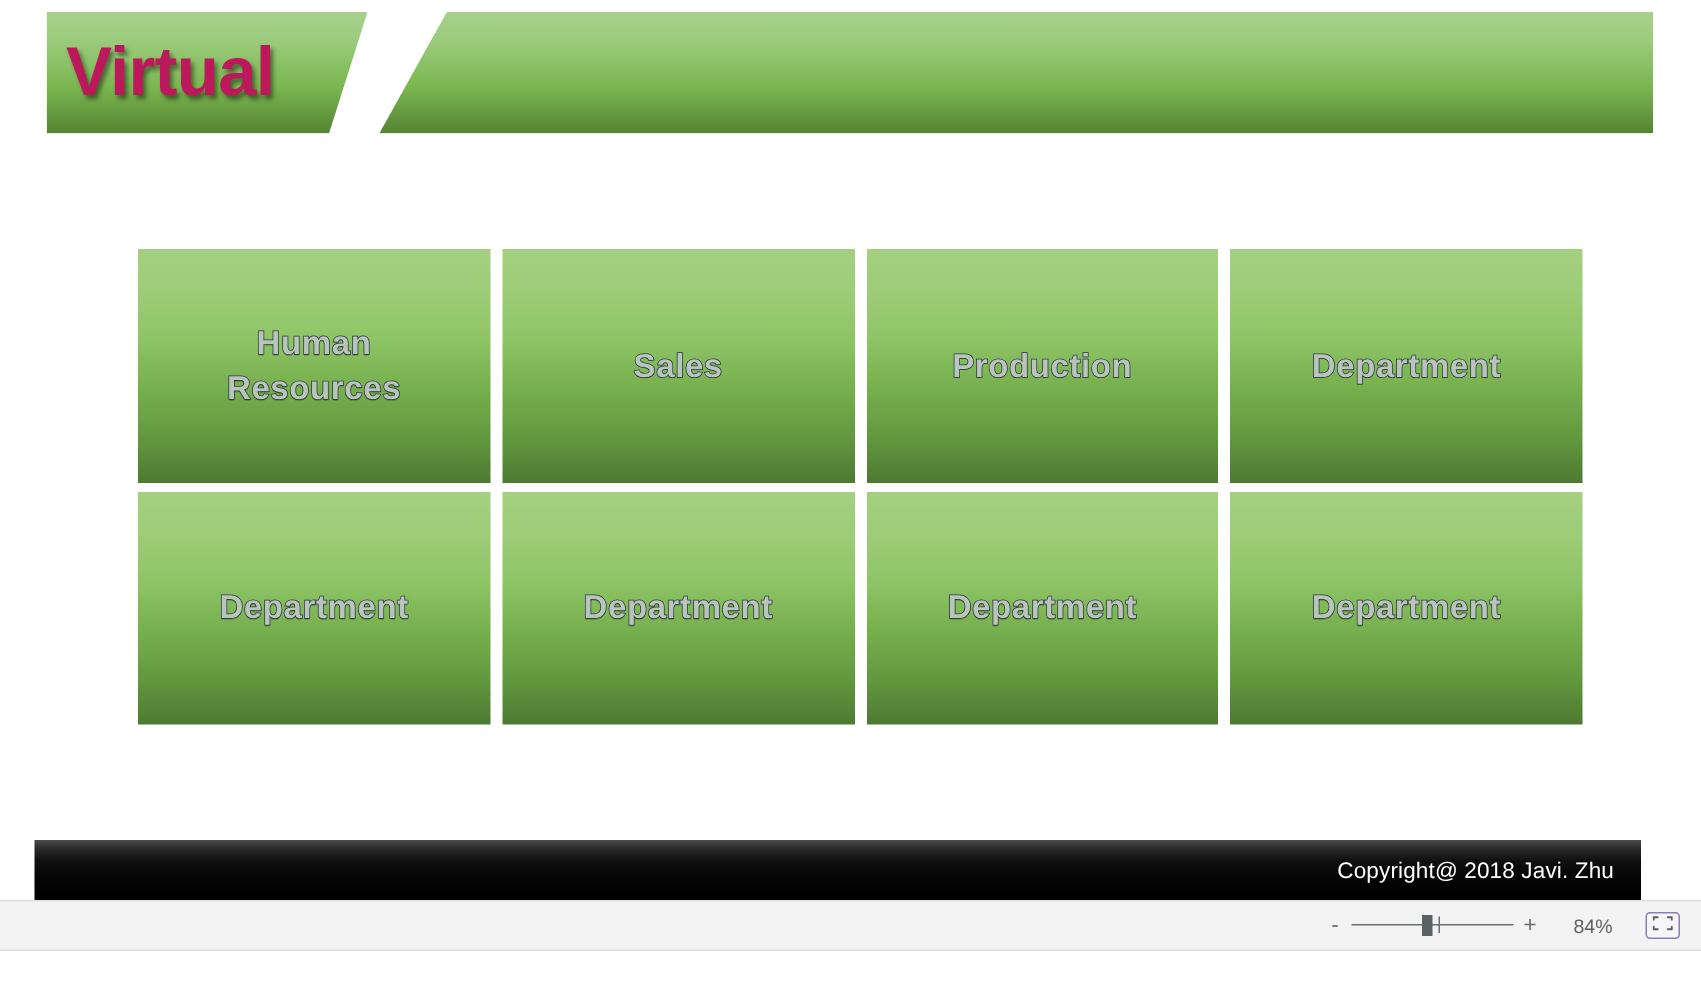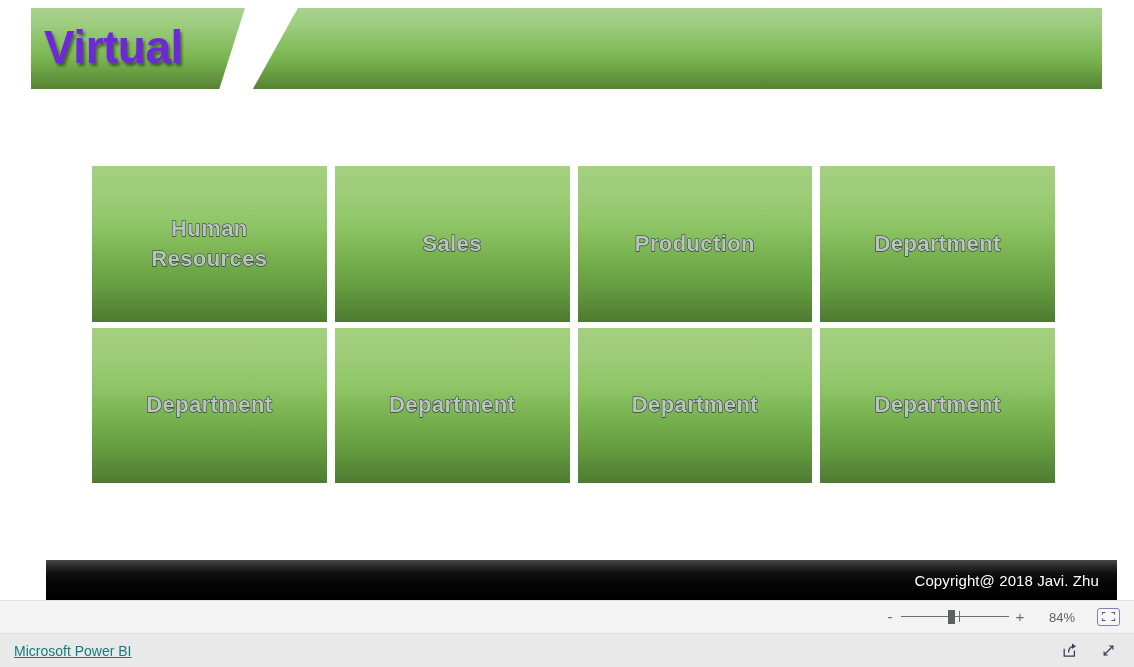--- a/index.html
+++ b/index.html
@@ -54,21 +54,21 @@
     left: 252px;
     width: 850px;
     clip-path: polygon(5.4% 0, 100% 0, 100% 100%, 0.1% 100%);
   }
 
   .banner-word {
     position: absolute;
     top: 18px;
     font-size: 46px;
     font-weight: bold;
-    color: #6d28d9;
+    color: #be185d;
     letter-spacing: -0.5px;
     text-shadow: 2px 3px 3px rgba(0,0,0,0.45);
     line-height: 58px;
     white-space: nowrap;
   }
 
   #banner-word-1 { left: 44px; }
   #banner-word-2 { left: 277px; }
 
   
@@ -108,21 +108,21 @@
     letter-spacing: 0.4px;
     -webkit-text-stroke: 1px #2b3347;
     paint-order: stroke fill;
     text-shadow: 0 1px 0 rgba(0,0,0,0.18);
     white-space: pre-line;
   }
 
   
   #footer-bar {
     position: absolute;
-    left: 46px;
+    left: 23px;
     top: 560px;
     width: 1071px;
     height: 40px;
     background: linear-gradient(to bottom,
         #4a4a4a 0%,
         #2c2c2c 14%,
         #101010 34%,
         #050505 60%,
         #000000 100%);
     display: flex;
@@ -321,38 +321,14 @@
             <path d="M1.5 3 L1.5 1.5 L4 1.5"></path>
             <path d="M11 1.5 L13.5 1.5 L13.5 3"></path>
             <path d="M1.5 8 L1.5 9.5 L4 9.5"></path>
             <path d="M11 9.5 L13.5 9.5 L13.5 8"></path>
           </g>
         </svg>
       </span>
     </div>
   </div>
 
-  <div id="status-bar">
-
-    <a id="powerbi-link">Microsoft Power BI</a>
-
-    <div id="status-bar-actions">
-
-      <span class="status-icon">
-        <svg width="17" height="17" viewBox="0 0 17 17">
-          <path d="M3.2 6.8 L3.2 14.2 L13.4 14.2 L13.4 8.6" fill="none" stroke="#3b3b5c" stroke-width="1.25"></path>
-          <path d="M7.6 10.4 C7.6 6.6 9.8 4.6 13.0 4.2" fill="none" stroke="#3b3b5c" stroke-width="1.25"></path>
-          <path d="M11.0 1.6 L15.0 4.3 L11.0 7.0 Z" fill="#3b3b5c"></path>
-        </svg>
-      </span>
-
-      <span class="status-icon">
-        <svg width="17" height="17" viewBox="0 0 17 17">
-          <path d="M4.0 13.0 L13.0 4.0" fill="none" stroke="#3b3b5c" stroke-width="1.3"></path>
-          <path d="M13.4 3.6 L13.4 8.2 L12.2 7.0 L12.2 4.8 L10.0 4.8 L8.8 3.6 Z" fill="#3b3b5c"></path>
-          <path d="M3.6 13.4 L3.6 8.8 L4.8 10.0 L4.8 12.2 L7.0 12.2 L8.2 13.4 Z" fill="#3b3b5c"></path>
-        </svg>
-      </span>
-
-    </div>
-  </div>
 
 </div>
 
 </body></html>

